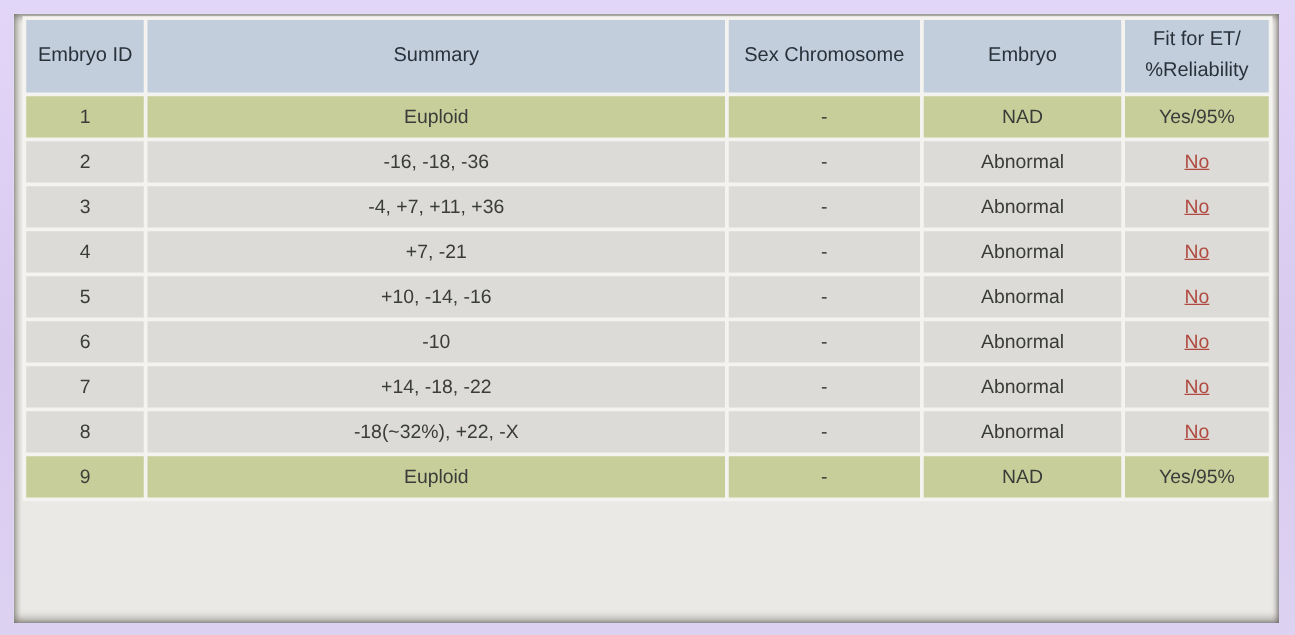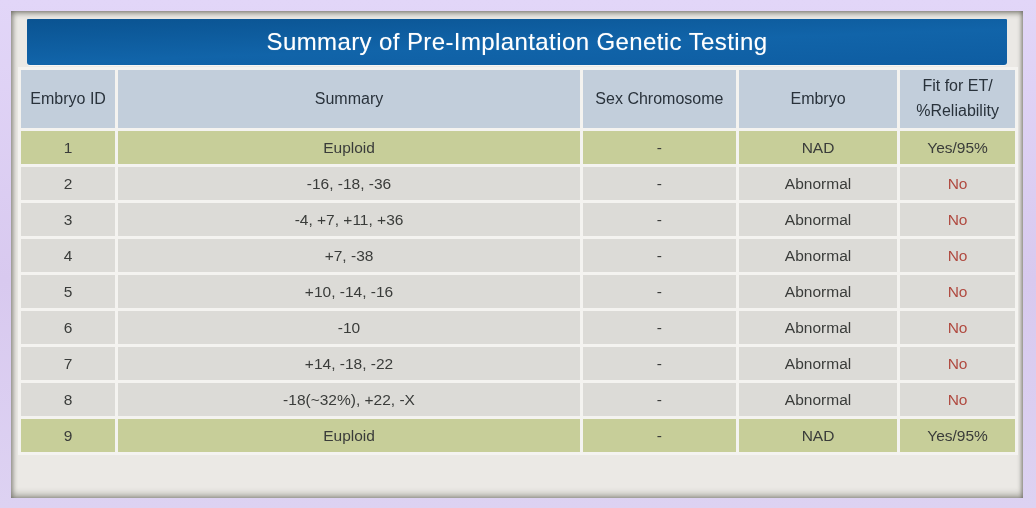--- a/index.html
+++ b/index.html
@@ -71,31 +71,28 @@
   th .hline{display:block;line-height:1.55;}
   td{
     background:var(--gray);
     height:33px;
     font-size:15.5px;
     color:var(--ink);
     text-align:center;
     vertical-align:middle;
   }
   tr.euploid td{background:var(--green);}
-  td.negative{color:var(--red);}
+  td.negative{color:var(--red);text-decoration:underline;}
 </style>
 </head>
 <body>
 
 <div class="canvas">
   <div class="photo">
 
-    <div class="title-bar">
-      <span class="title">Summary of Pre-Implantation Genetic Testing</span>
-    </div>
 
     <table>
       <colgroup>
         <col style="width:9.6%">
         <col style="width:47.0%">
         <col style="width:15.6%">
         <col style="width:16.1%">
         <col style="width:11.7%">
       </colgroup>
       <thead>
@@ -127,21 +124,21 @@
           </tr>
           <tr>
             <td>3</td>
             <td>-4, +7, +11, +36</td>
             <td>-</td>
             <td>Abnormal</td>
             <td class="negative">No</td>
           </tr>
           <tr>
             <td>4</td>
-            <td>+7, -38</td>
+            <td>+7, -21</td>
             <td>-</td>
             <td>Abnormal</td>
             <td class="negative">No</td>
           </tr>
           <tr>
             <td>5</td>
             <td>+10, -14, -16</td>
             <td>-</td>
             <td>Abnormal</td>
             <td class="negative">No</td>

